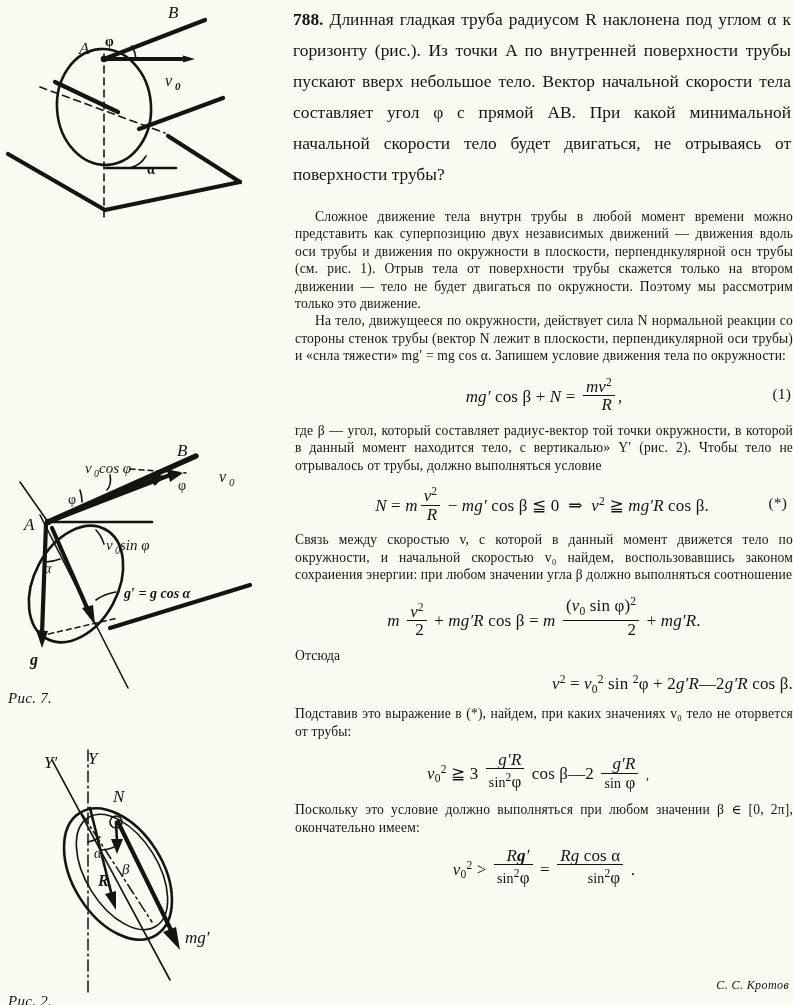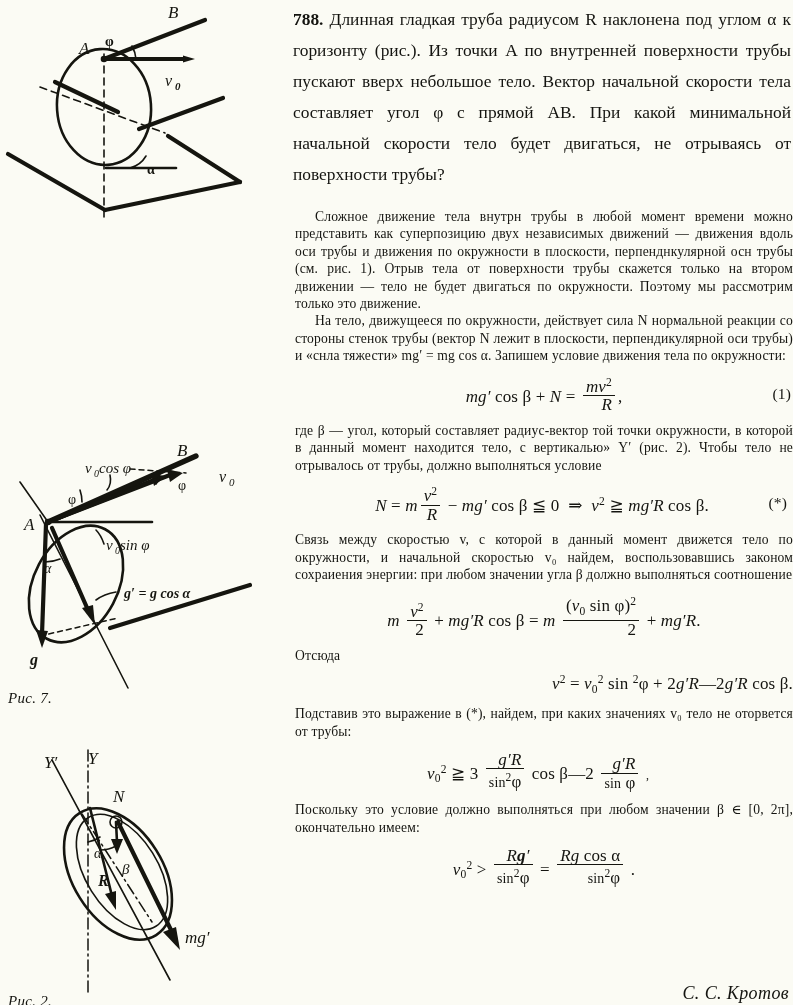--- a/index.html
+++ b/index.html
@@ -122,23 +122,23 @@
   }
   .frac > .num2 { display: block; padding: 0 3px; }
   .frac > .den  { display: block; padding: 0 3px; border-top: 1.1px solid #15150f; }
   .sup { font-size: .68em; vertical-align: .55em; }
   .sub { font-size: .68em; vertical-align: -.28em; }
   .small { font-size: .82em; }
 
   .author {
     position: absolute;
     right: 4px;
-    bottom: 1px;
+    bottom: 12px;
     font-style: italic;
-    font-size: 18px;
+    font-size: 12px;
     letter-spacing: .4px;
     margin-top: 10px;
   }
 </style>
 </head>
 <body>
 
 <div class="page">
 
   <div class="figcol">

